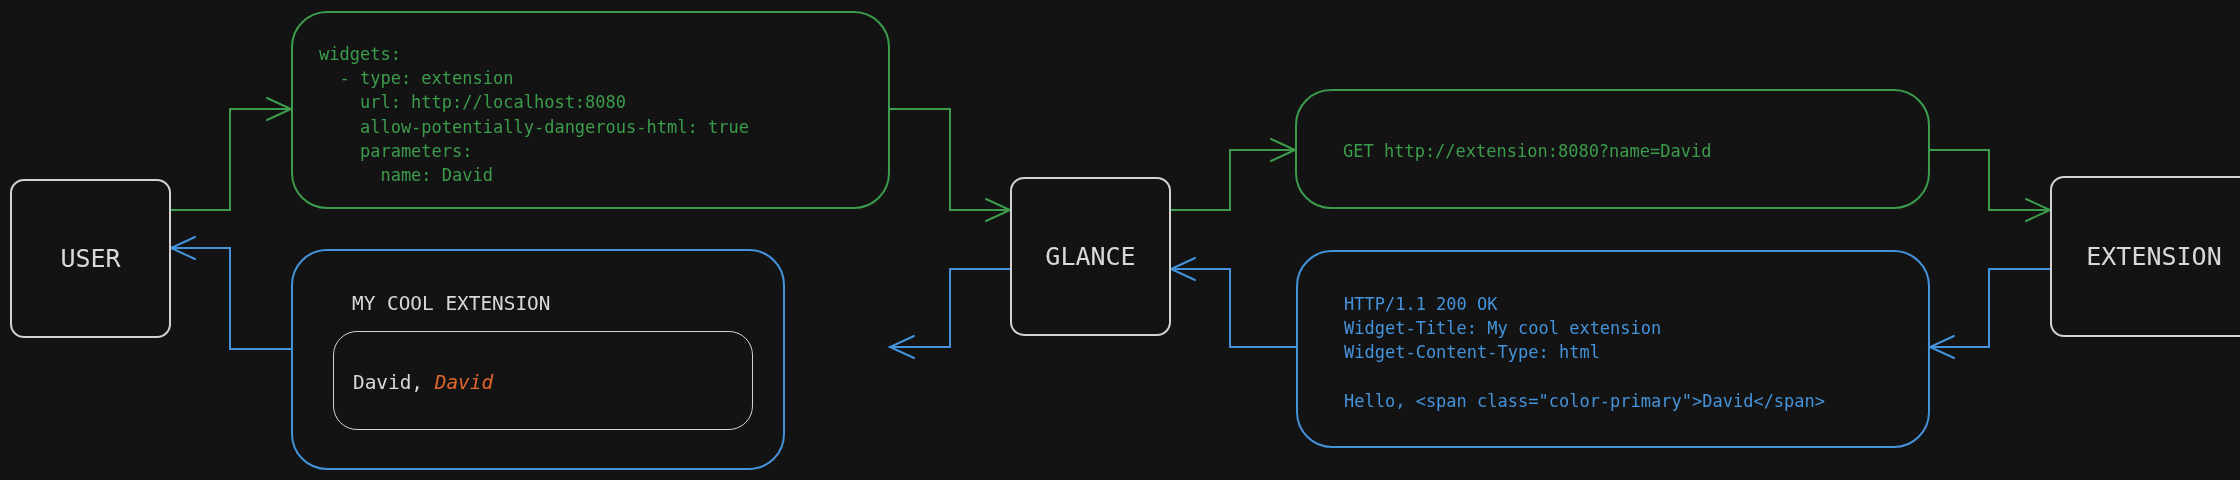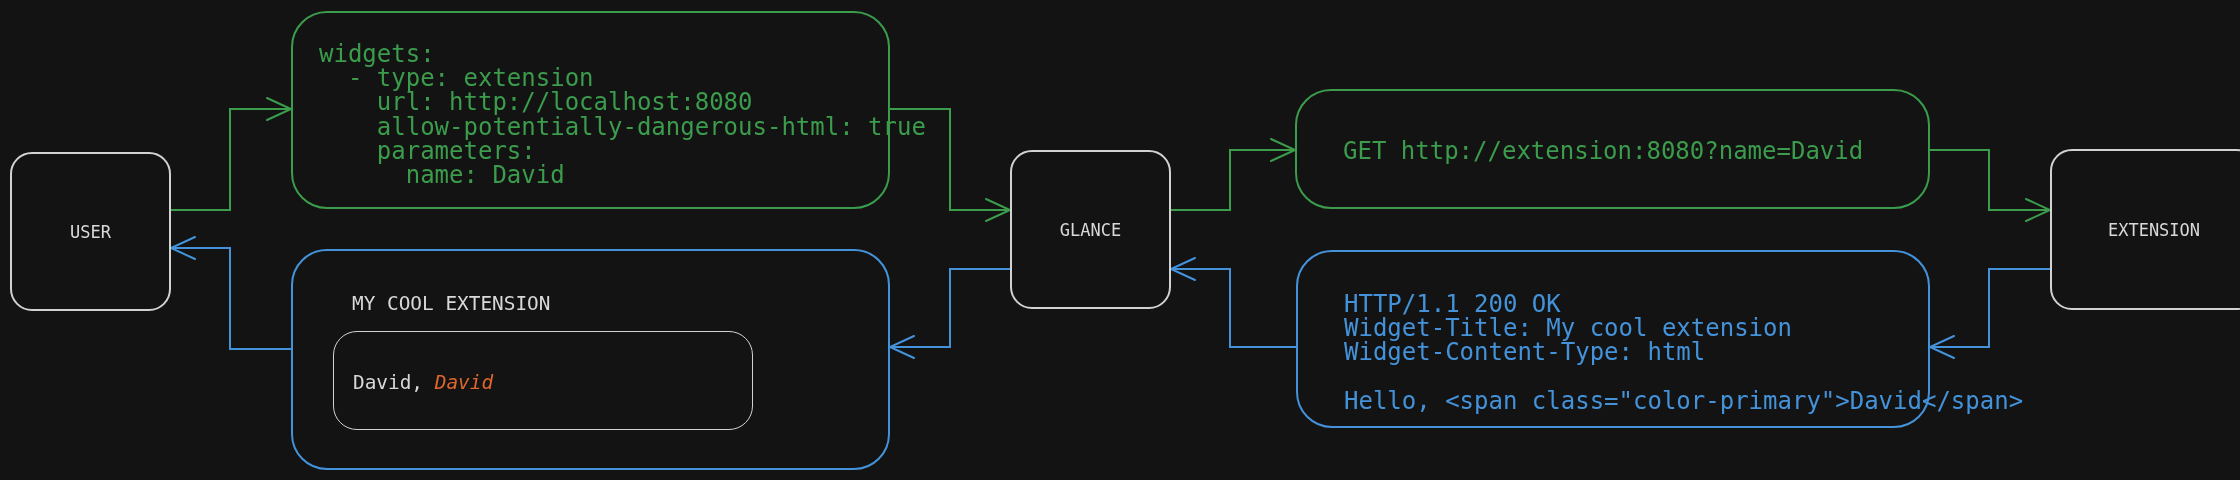--- a/index.html
+++ b/index.html
@@ -15,37 +15,38 @@
     position:relative;
     width:2240px;height:480px;
     background:var(--background);
     font-family:"DejaVu Sans Mono","Liberation Mono",monospace;
     overflow:hidden;
   }
   #wires{position:absolute;left:0;top:0;}
   .node{
     position:absolute;
     border:2px solid var(--node_border);
-    border-radius:22px;
+    border-radius:14px;
     display:flex;align-items:center;justify-content:center;
     color:var(--text);
-    font-size:17px;
+    font-size:25px;
     box-sizing:border-box;
+    margin-top:27px;
   }
   .cbox{
     position:absolute;
     border-radius:36px;
     box-sizing:border-box;
   }
   .cbox.green{border:2px solid var(--green);color:var(--green);}
   .cbox.blue{border:2px solid var(--blue);color:var(--blue);}
   pre.code{
     margin:0;
     font-family:inherit;
-    font-size:24px;
+    font-size:17px;
     line-height:24.2px;
     white-space:pre;
     position:absolute;
   }
   #config-code{left:26px;top:29px;}
   #request-code{left:46px;top:48px;}
   #response-code{left:46px;top:40px;}
   #widget-title{
     position:absolute;left:59px;top:41px;
     color:var(--text);font-size:19.4px;line-height:24.2px;white-space:pre;
@@ -121,32 +122,32 @@
 
   <div class="cbox green" style="left:291px;top:11px;width:599px;height:198px;">
     <pre class="code" id="config-code">widgets:
   - type: extension
     url: http://localhost:8080
     allow-potentially-dangerous-html: true
     parameters:
       name: David</pre>
   </div>
 
-  <div class="cbox blue" style="left:291px;top:249px;width:599px;height:221px;">
+  <div class="cbox blue" style="left:291px;top:249px;width:494px;height:221px;">
     <div id="widget-title">MY COOL EXTENSION</div>
     <div id="widget-inner">
       <div id="greeting"><span>David, </span><span class="name">David</span></div>
     </div>
   </div>
 
   <div class="cbox green" style="left:1295px;top:89px;width:635px;height:120px;">
     <pre class="code" id="request-code">GET http://extension:8080?name=David</pre>
   </div>
 
-  <div class="cbox blue" style="left:1296px;top:250px;width:634px;height:178px;">
+  <div class="cbox blue" style="left:1296px;top:250px;width:634px;height:198px;">
     <pre class="code" id="response-code">HTTP/1.1 200 OK
 Widget-Title: My cool extension
 Widget-Content-Type: html
 
 Hello, &lt;span class="color-primary"&gt;David&lt;/span&gt;</pre>
   </div>
 
 </div>
 
 </body></html>

